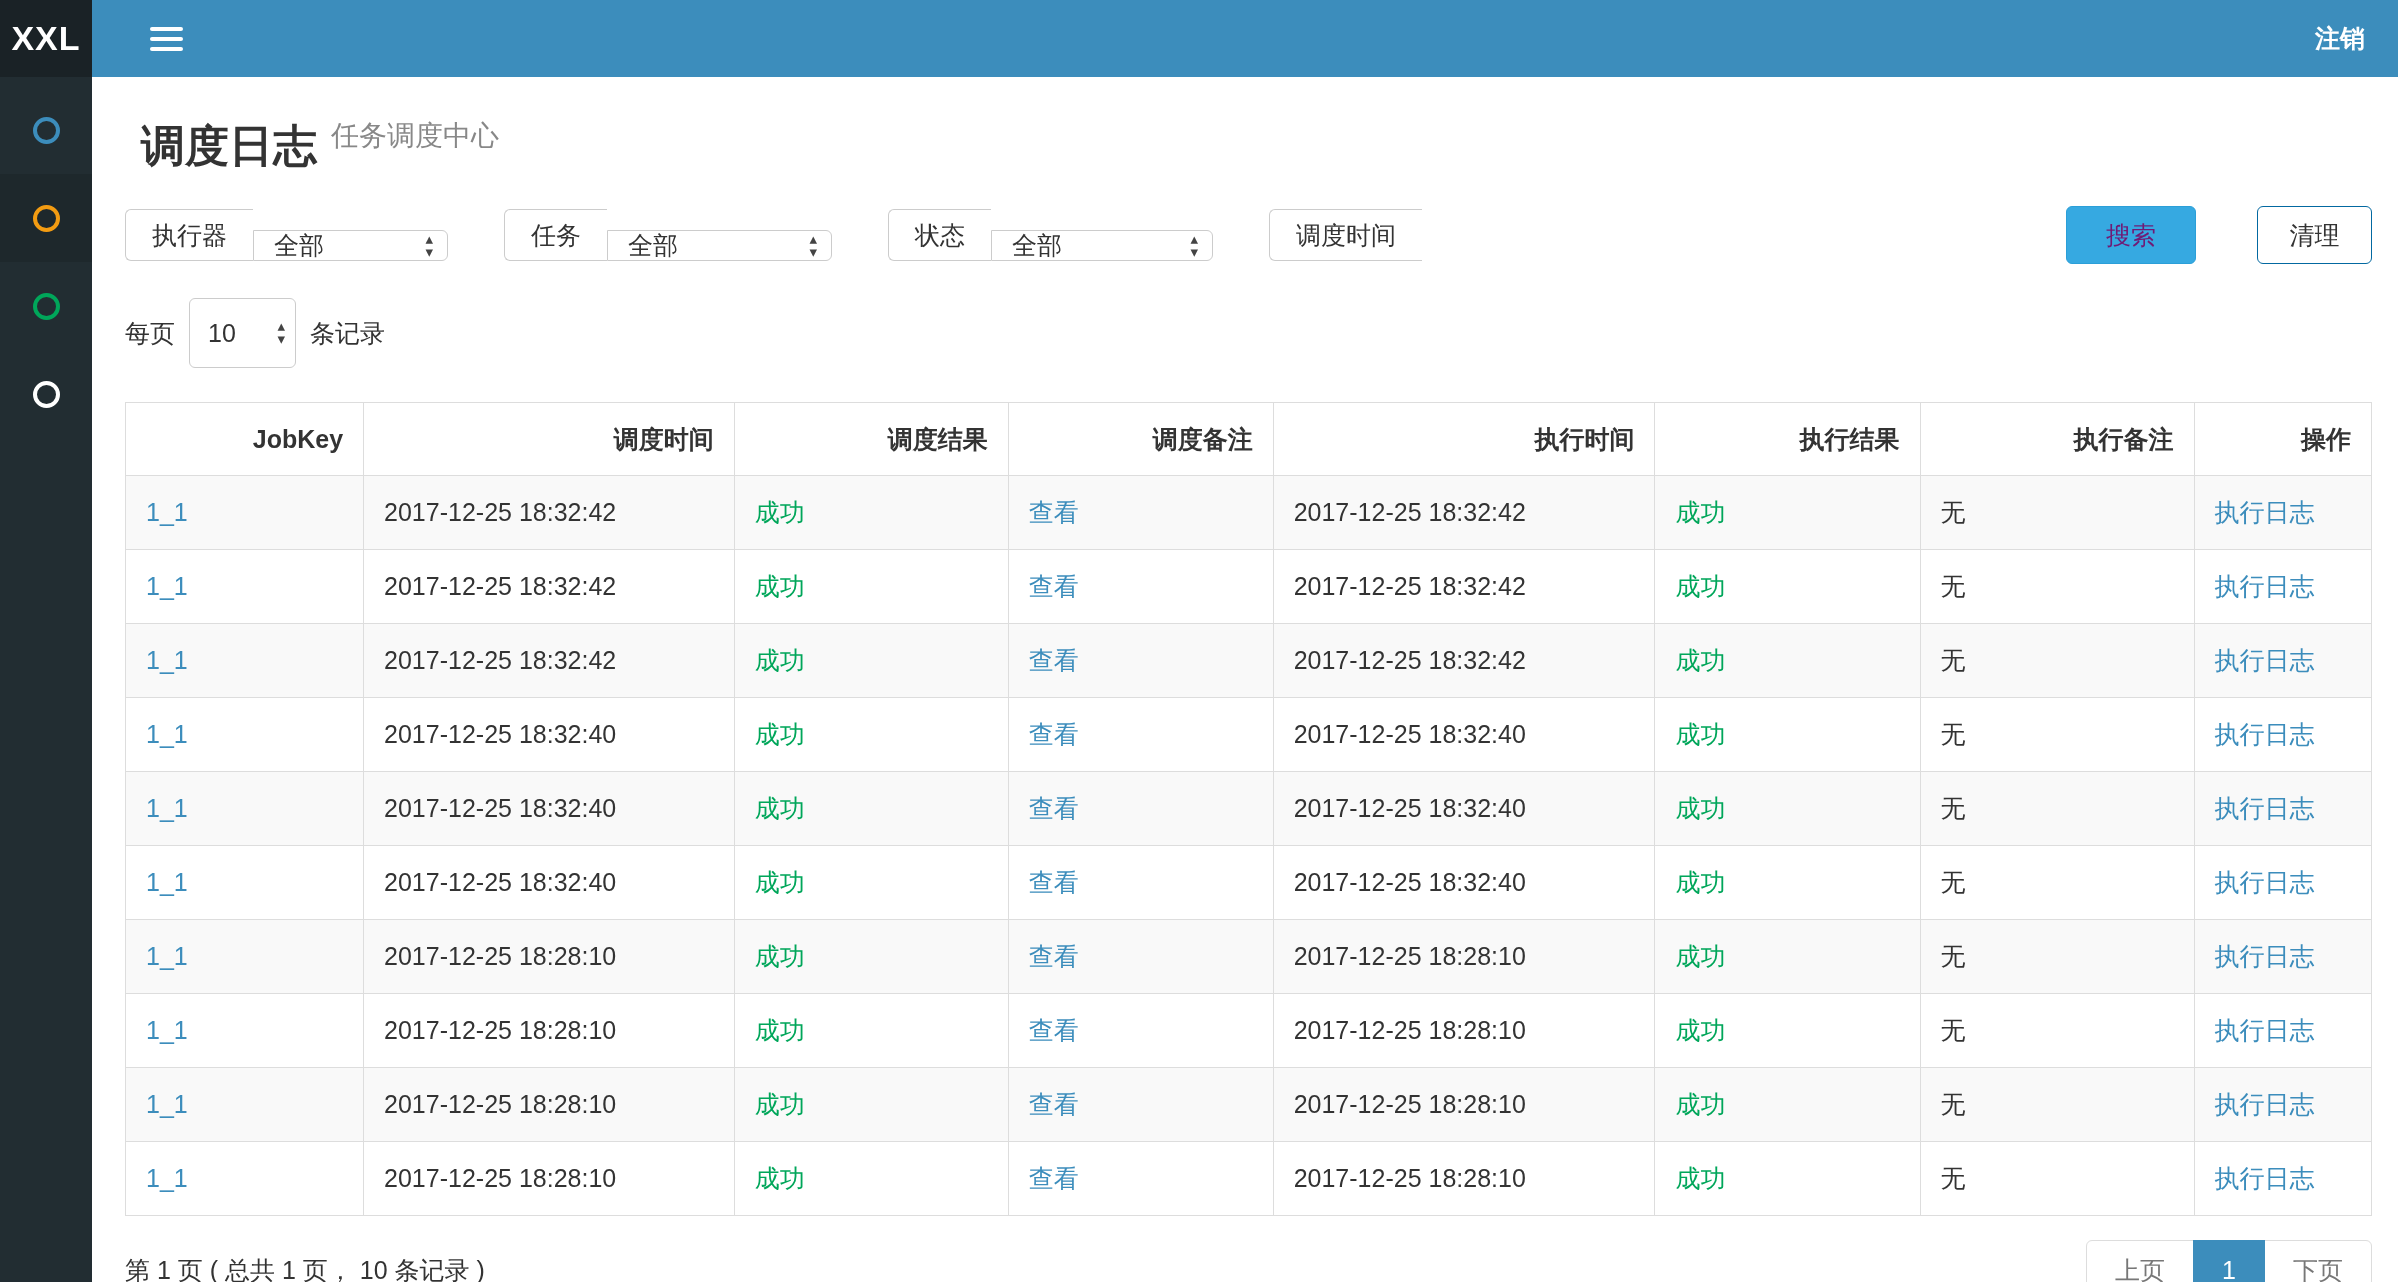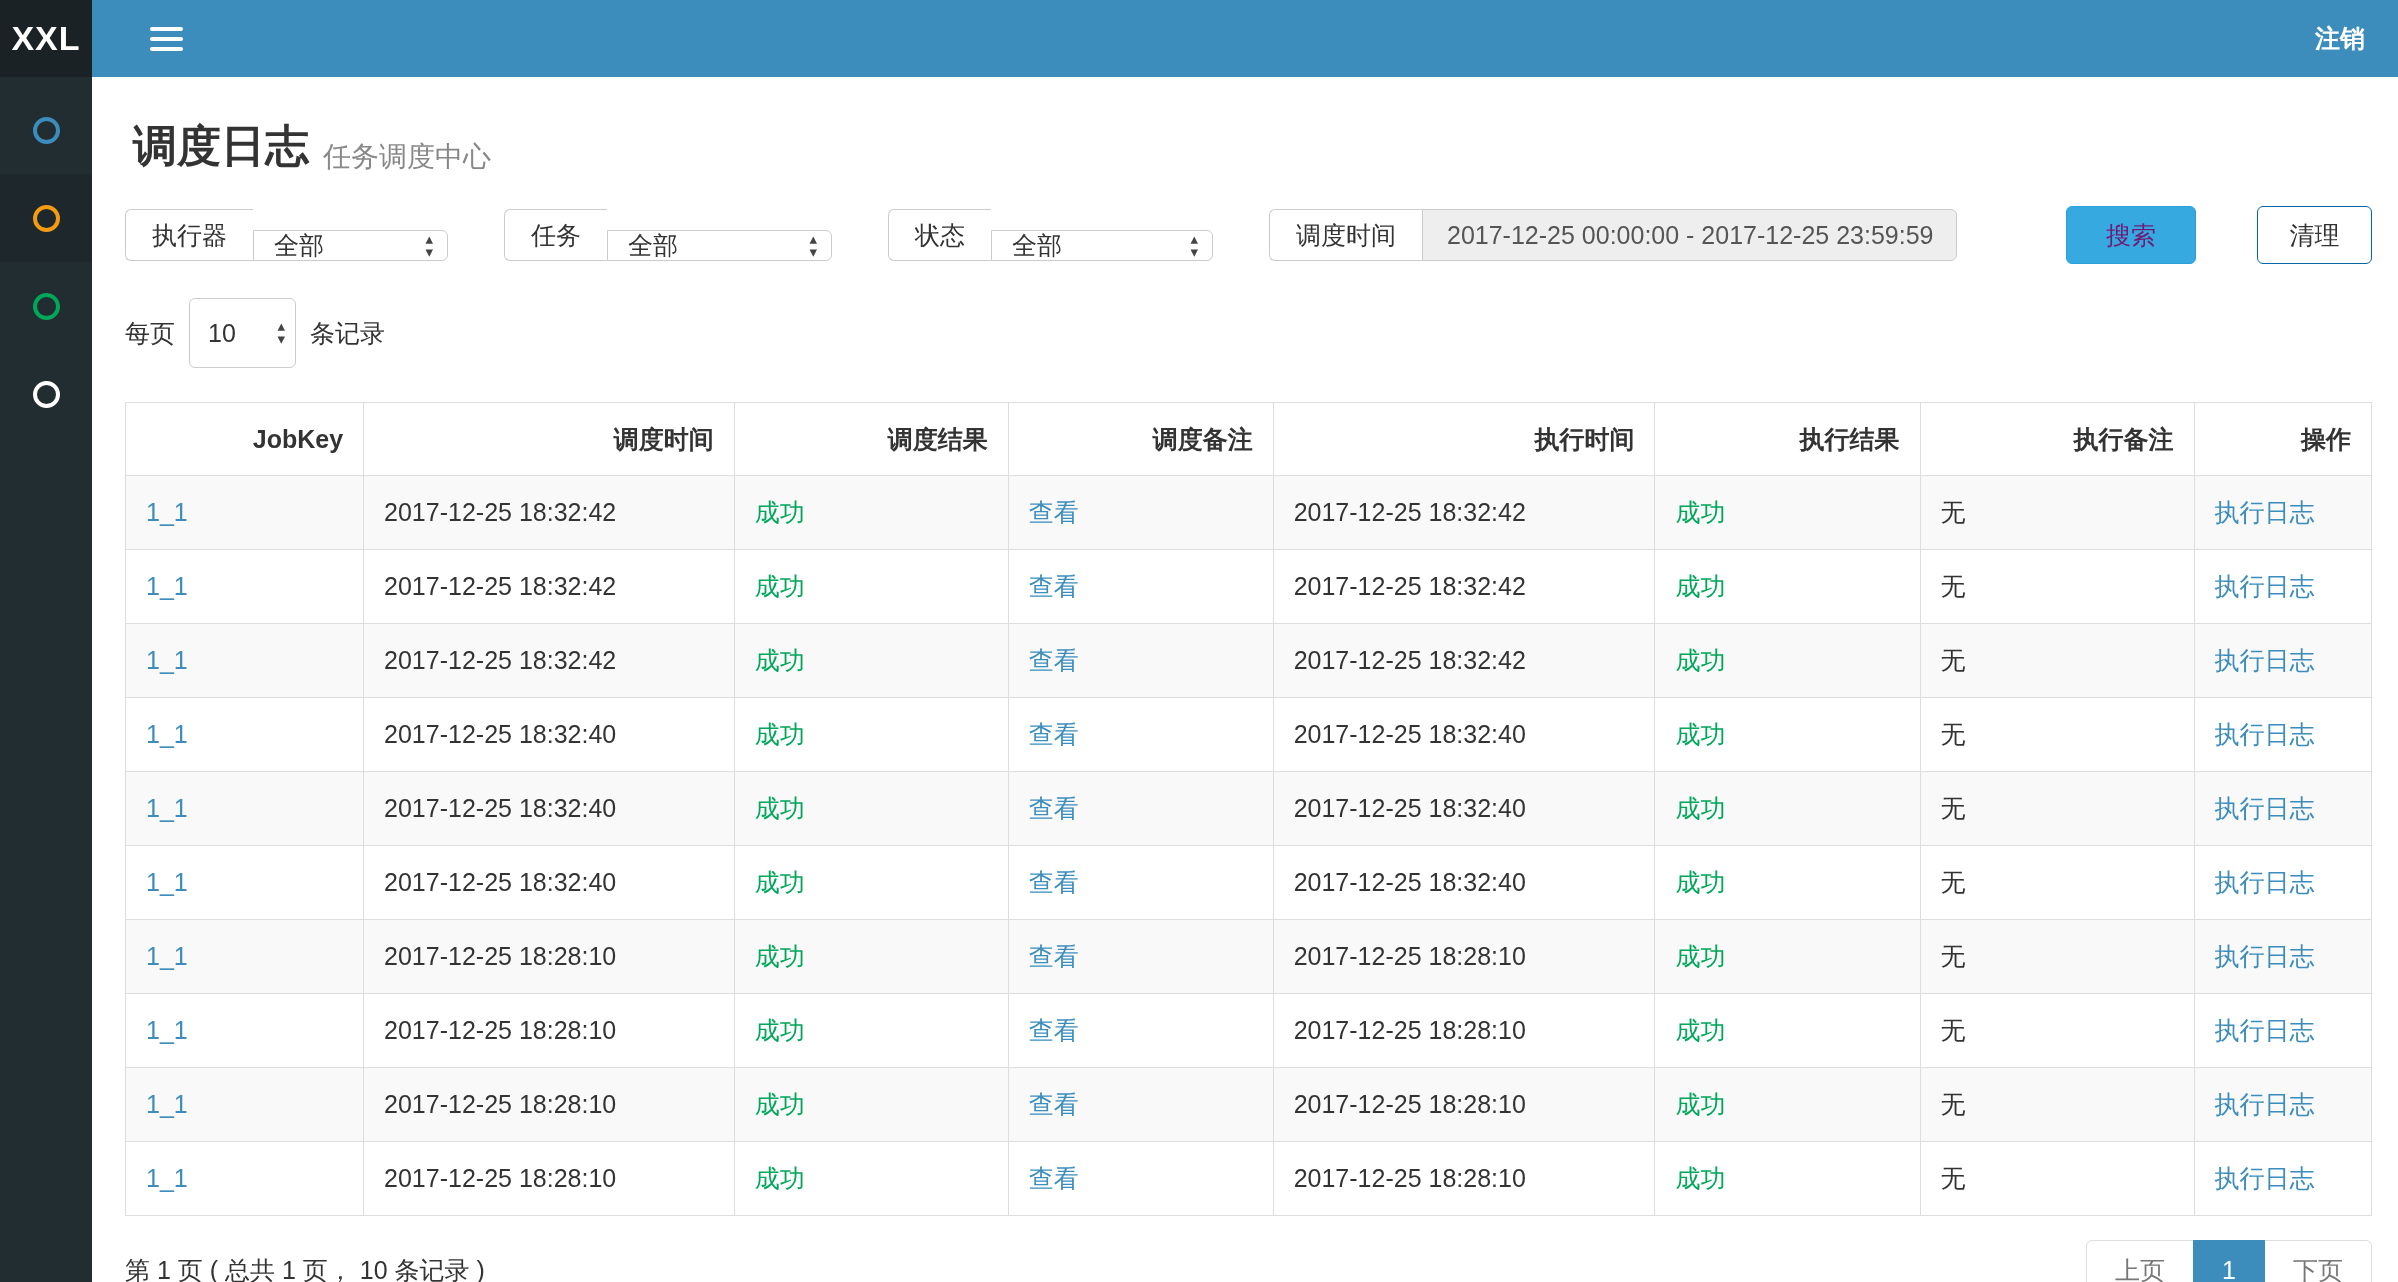--- a/index.html
+++ b/index.html
@@ -47,21 +47,21 @@
   .circle-icon {
     width: 27px; height: 27px; border: 4px solid #fff; border-radius: 50%;
     display: block;
   }
 
   
   .content {
     position: absolute; top: 77px; left: 92px; right: 0; bottom: 0;
     background: #fff; padding: 30px 26px 0 33px;
   }
-  .page-header { margin: 10px 8px 30px; display: flex; align-items: flex-end; }
+  .page-header { margin: 10px 16px 30px; display: flex; align-items: flex-start; }
   .page-title { font-size: 44px; font-weight: 700; color: #333; }
   .page-subtitle { font-size: 28px; color: #888; margin-left: 14px; }
 
   
   .filter-bar { display: flex; align-items: center; margin-bottom: 34px; }
   .input-group { display: flex; height: 52px; flex: 0 0 auto; }
   .input-group + .input-group { margin-left: 56px; }
   .addon {
     display: flex; align-items: center; padding: 0 26px;
     border: 1px solid #ccc; border-right: 0; background: #fff;
@@ -196,21 +196,20 @@
         <span>全部</span>
         <span class="stepper">
             <i>▴</i>
             <i>▾</i>
           </span>
       </div>
     </div>
 
     <div class="input-group">
       <span class="addon">调度时间</span>
-      <div class="date-input">2017-12-25 00:00:00 - 2017-12-25 23:59:59</div>
     </div>
 
     <button class="btn btn-search">搜索</button>
     <button class="btn btn-clear">清理</button>
   </div>
 
   <div class="page-size-row">
     <span>每页</span>
     <div class="select-small">
       <span>10</span>

